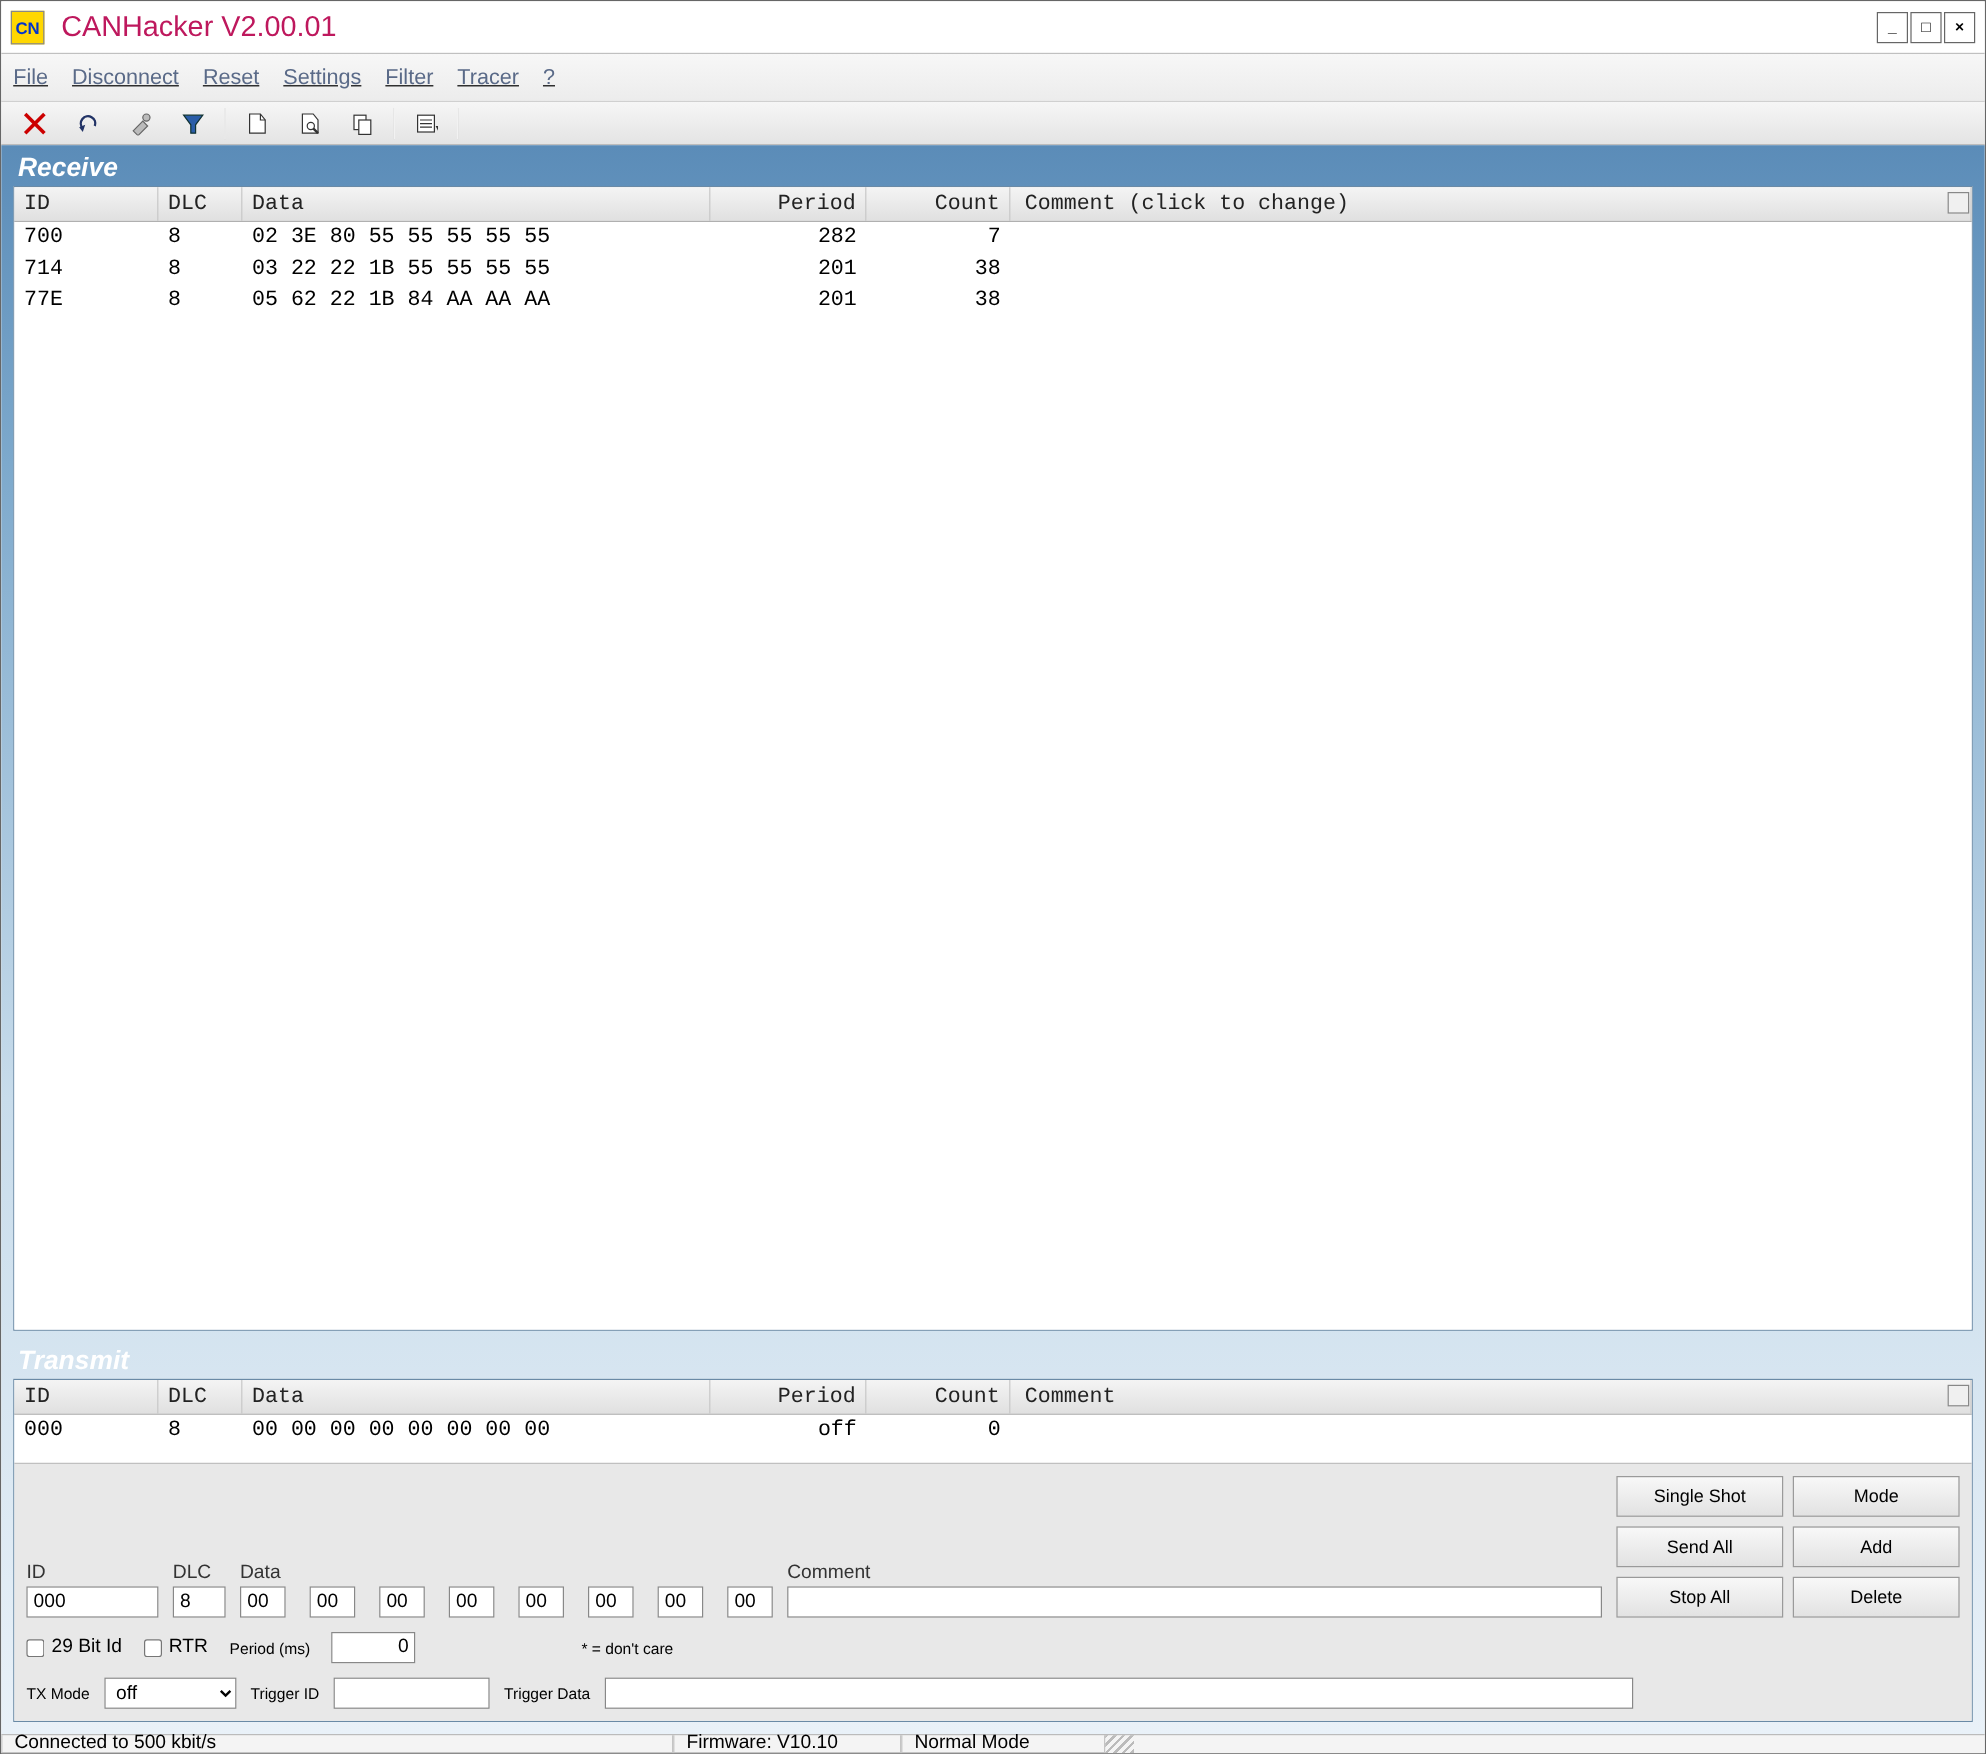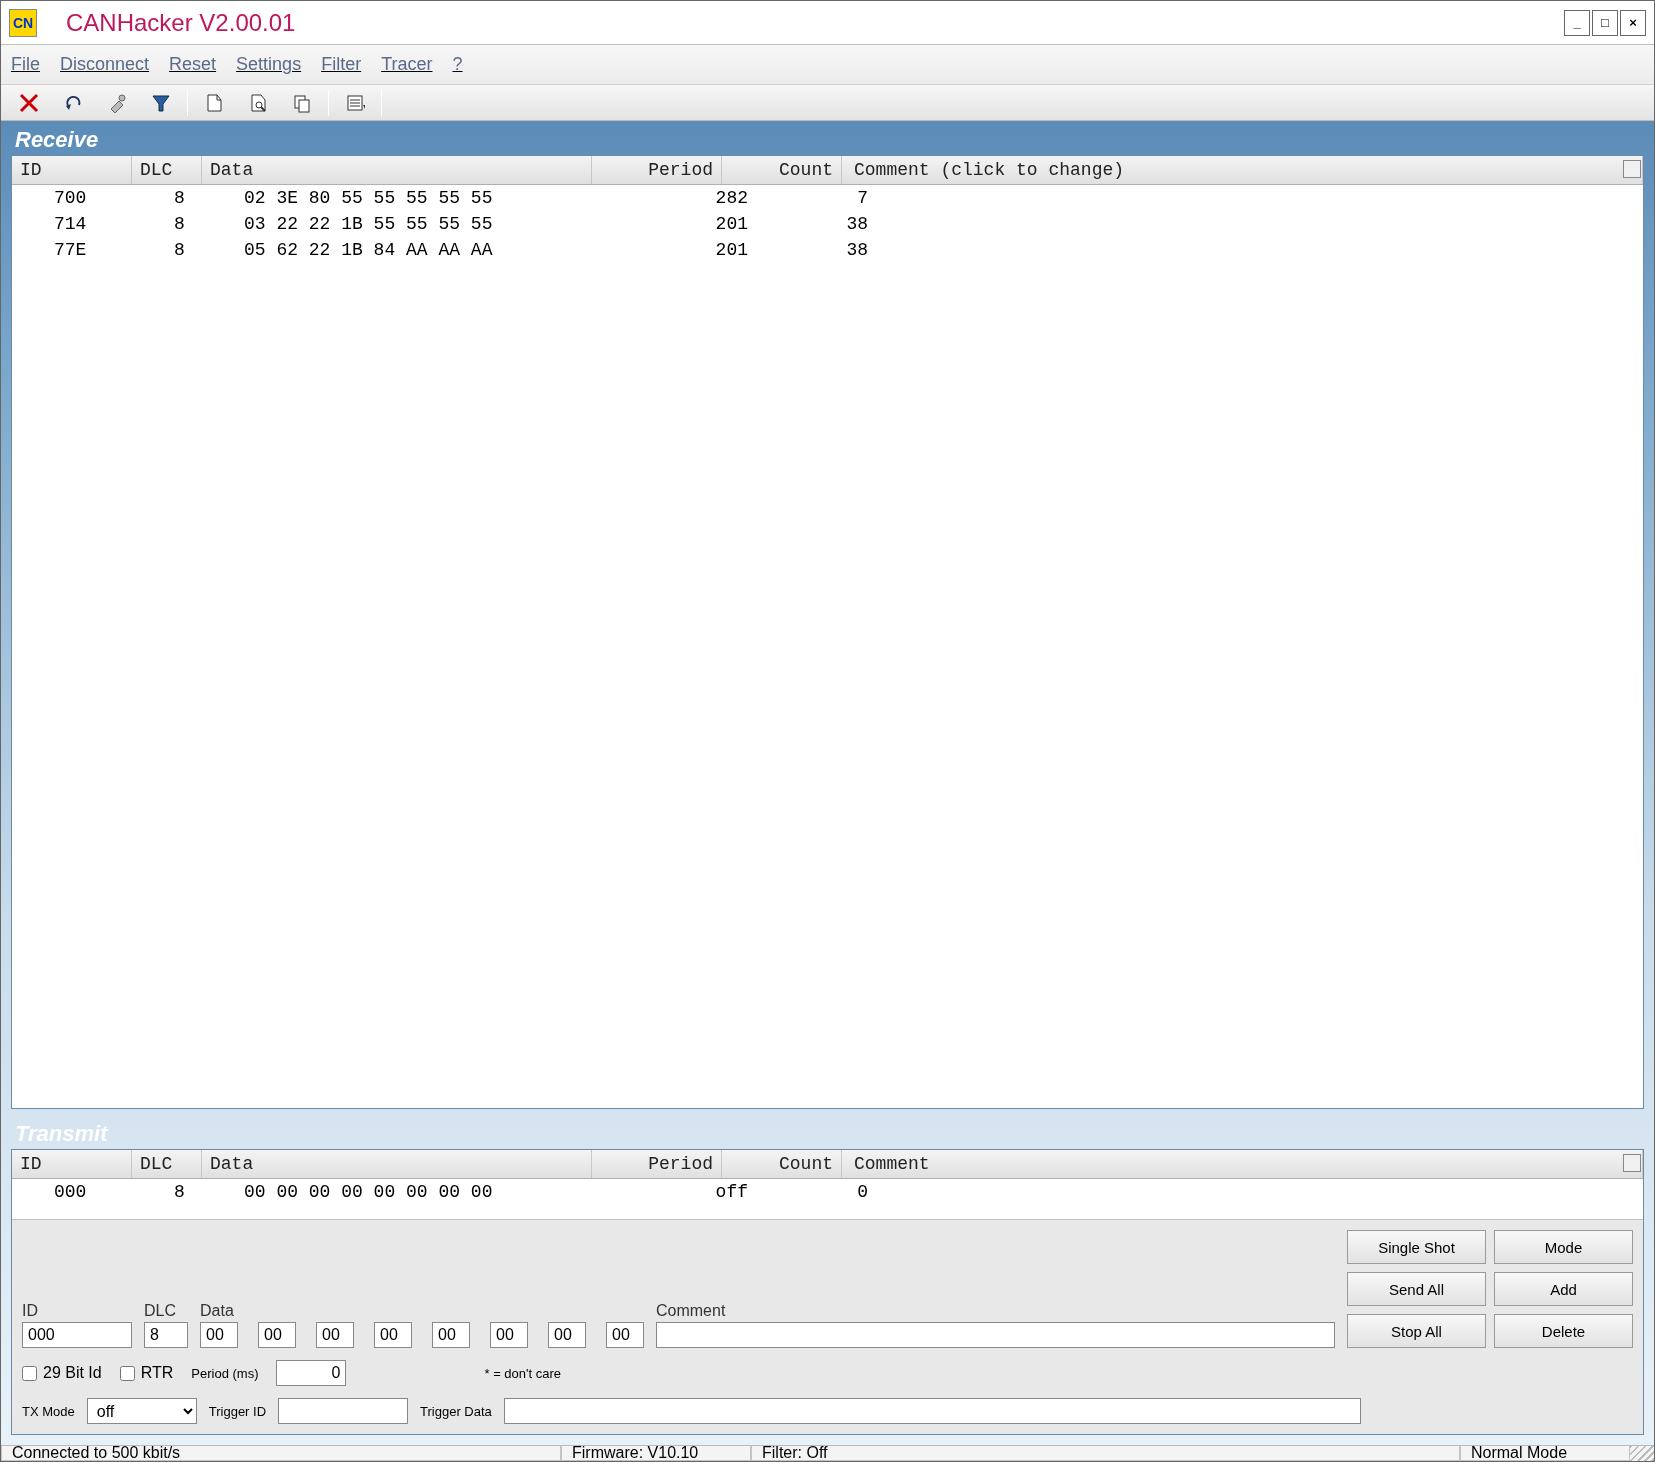--- a/index.html
+++ b/index.html
@@ -23,21 +23,21 @@
   display: flex;
   align-items: center;
   padding: 0 8px;
 }
 .titlebar .app-icon {
   width: 28px; height: 28px;
   background: #ffd700;
   border: 1px solid #888;
   display: flex; align-items: center; justify-content: center;
   font-size: 14px; font-weight: bold; color: #0033cc;
-  margin-right: 29px;
+  margin-right: 14px;
 }
 .titlebar .title { color: #be185d; font-size: 24px; }
 .titlebar .spacer { flex: 1; }
 .titlebar .win-btn {
   width: 26px; height: 26px;
   border: 1px solid #666;
   background: #fff;
   margin-left: 2px;
   display: flex; align-items: center; justify-content: center;
   font-family: sans-serif; font-weight: bold;
@@ -125,21 +125,20 @@
   flex: 1;
   overflow: auto;
   font-family: "Courier New", monospace;
   font-size: 18px;
   background: #fff;
 }
 .grid-row {
   display: flex;
   height: 26px;
   align-items: center;
-  margin-left: 34px;
 }
 .grid-row .col { padding: 0 8px; }
 
 .c-id { width: 120px; text-align: left; }
 .c-dlc { width: 70px; text-align: left; }
 .c-data { width: 390px; text-align: left; }
 .c-period { width: 130px; text-align: right; }
 .c-count { width: 120px; text-align: right; }
 .c-comment { flex: 1; text-align: left; padding-left: 12px !important; }
 .tx-box {
@@ -412,16 +411,15 @@
           <div style="width:260px"></div>
         </div>
       </div>
     </div>
   </div>
 </div>
 
 <div class="statusbar">
   <div class="cell" style="width:560px">Connected to 500 kbit/s</div>
   <div class="cell" style="width:190px">Firmware: V10.10</div>
-  <div class="cell sp">Filter: Off</div>
   <div class="cell" style="width:170px">Normal Mode</div>
   <div class="grip"></div>
 </div>
 
 </body></html>

